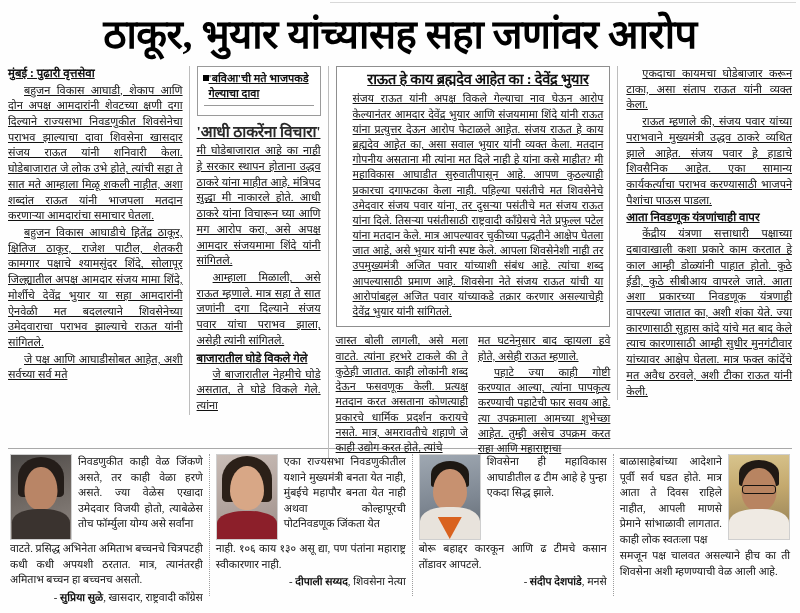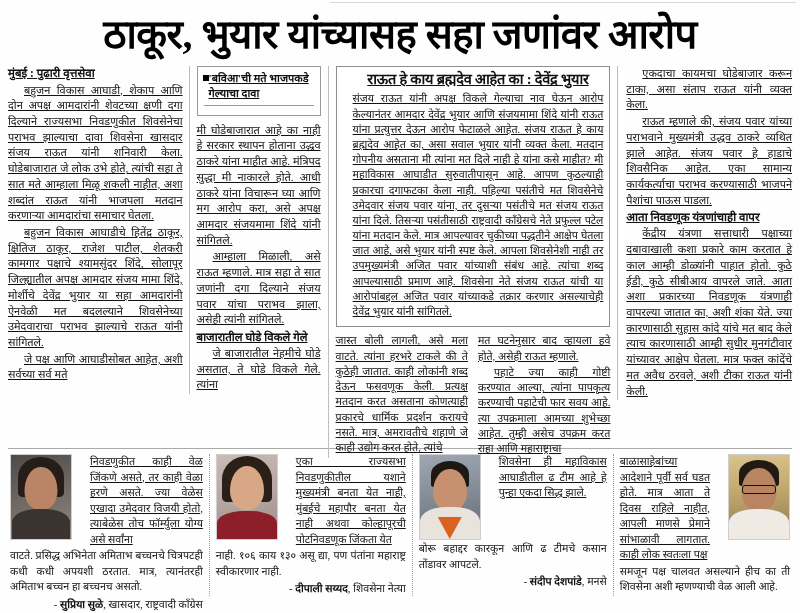--- a/index.html
+++ b/index.html
@@ -165,22 +165,21 @@
     border-left: 1px dotted #9d9d9d;
   }
   .react:first-child { border-left: none; padding-left: 2px; }
   .react-1 { width: 205px; }
   .react-2 { width: 207px; }
   .react-3 { width: 205px; }
   .react-4 { width: 183px; padding-right: 2px; }
 
   .react-top {
     display: flex;
-    gap: 18px;
-    text-decoration: underline;
+    gap: 6px;
   }
   .photo {
     width: 62px;
     height: 86px;
     flex: 0 0 62px;
     border: 1px solid #cfcfcf;
     position: relative;
     overflow: hidden;
     background: #b9b2ad;
   }
@@ -285,20 +284,21 @@
 
     <div class="col col-2">
       <div class="bullet-box">
         <div class="bullet-row">
           <span class="bullet-sq"></span>
           <span>'बविआ'ची मते भाजपकडे गेल्याचा दावा</span>
         </div>
         <div class="bullet-divider"></div>
       </div>
 
+      <div class="quote-head">'आधी ठाकरेंना विचारा'</div>
       <p class="body noindent">मी घोडेबाजारात आहे का नाही हे सरकार स्थापन होताना उद्धव ठाकरे यांना माहीत आहे. मंत्रिपद सुद्धा मी नाकारले होते. आधी ठाकरे यांना विचारून घ्या आणि मग आरोप करा, असे अपक्ष आमदार संजयमामा शिंदे यांनी सांगितले.</p>
 
       <p class="body">आम्हाला मिळाली, असे राऊत म्हणाले. मात्र सहा ते सात जणांनी दगा दिल्याने संजय पवार यांचा पराभव झाला, असेही त्यांनी सांगितले.</p>
       <div class="subhead">बाजारातील घोडे विकले गेले</div>
       <p class="body">जे बाजारातील नेहमीचे घोडे असतात, ते घोडे विकले गेले. त्यांना</p>
     </div>
 
     <div class="col col-3">
       <div class="boxed">
         <div class="boxed-head">राऊत हे काय ब्रह्मदेव आहेत का : देवेंद्र भुयार</div>

